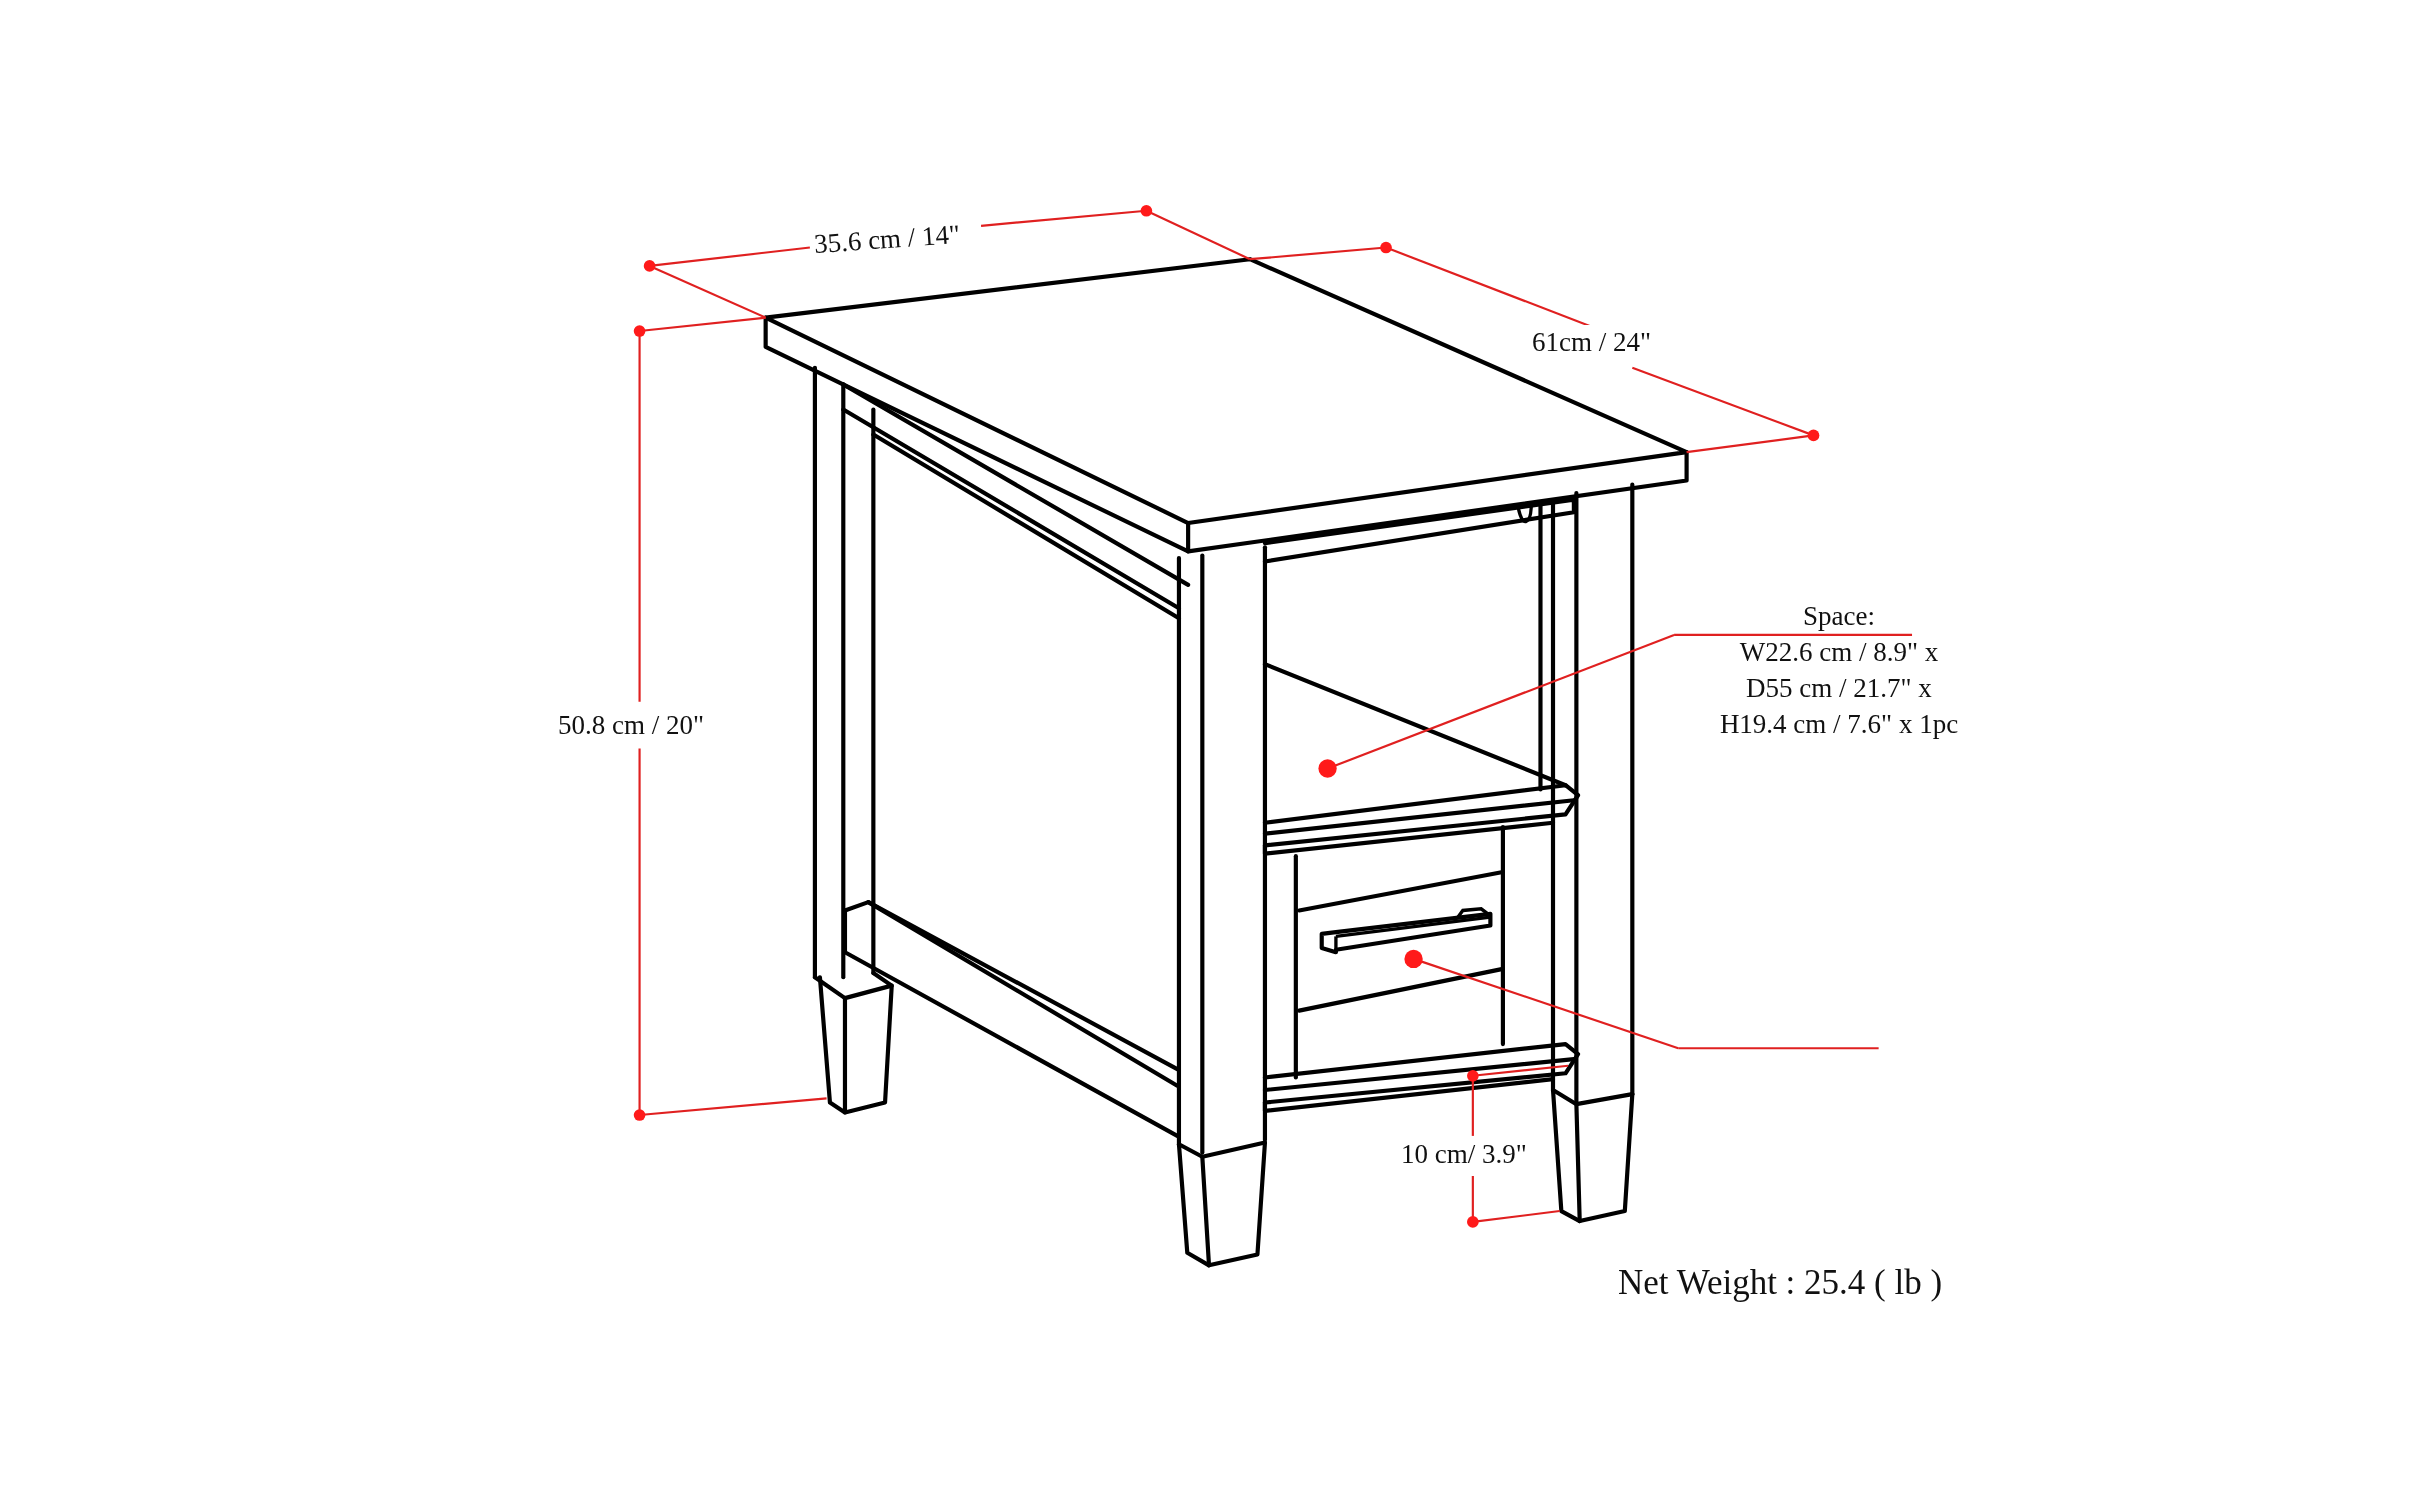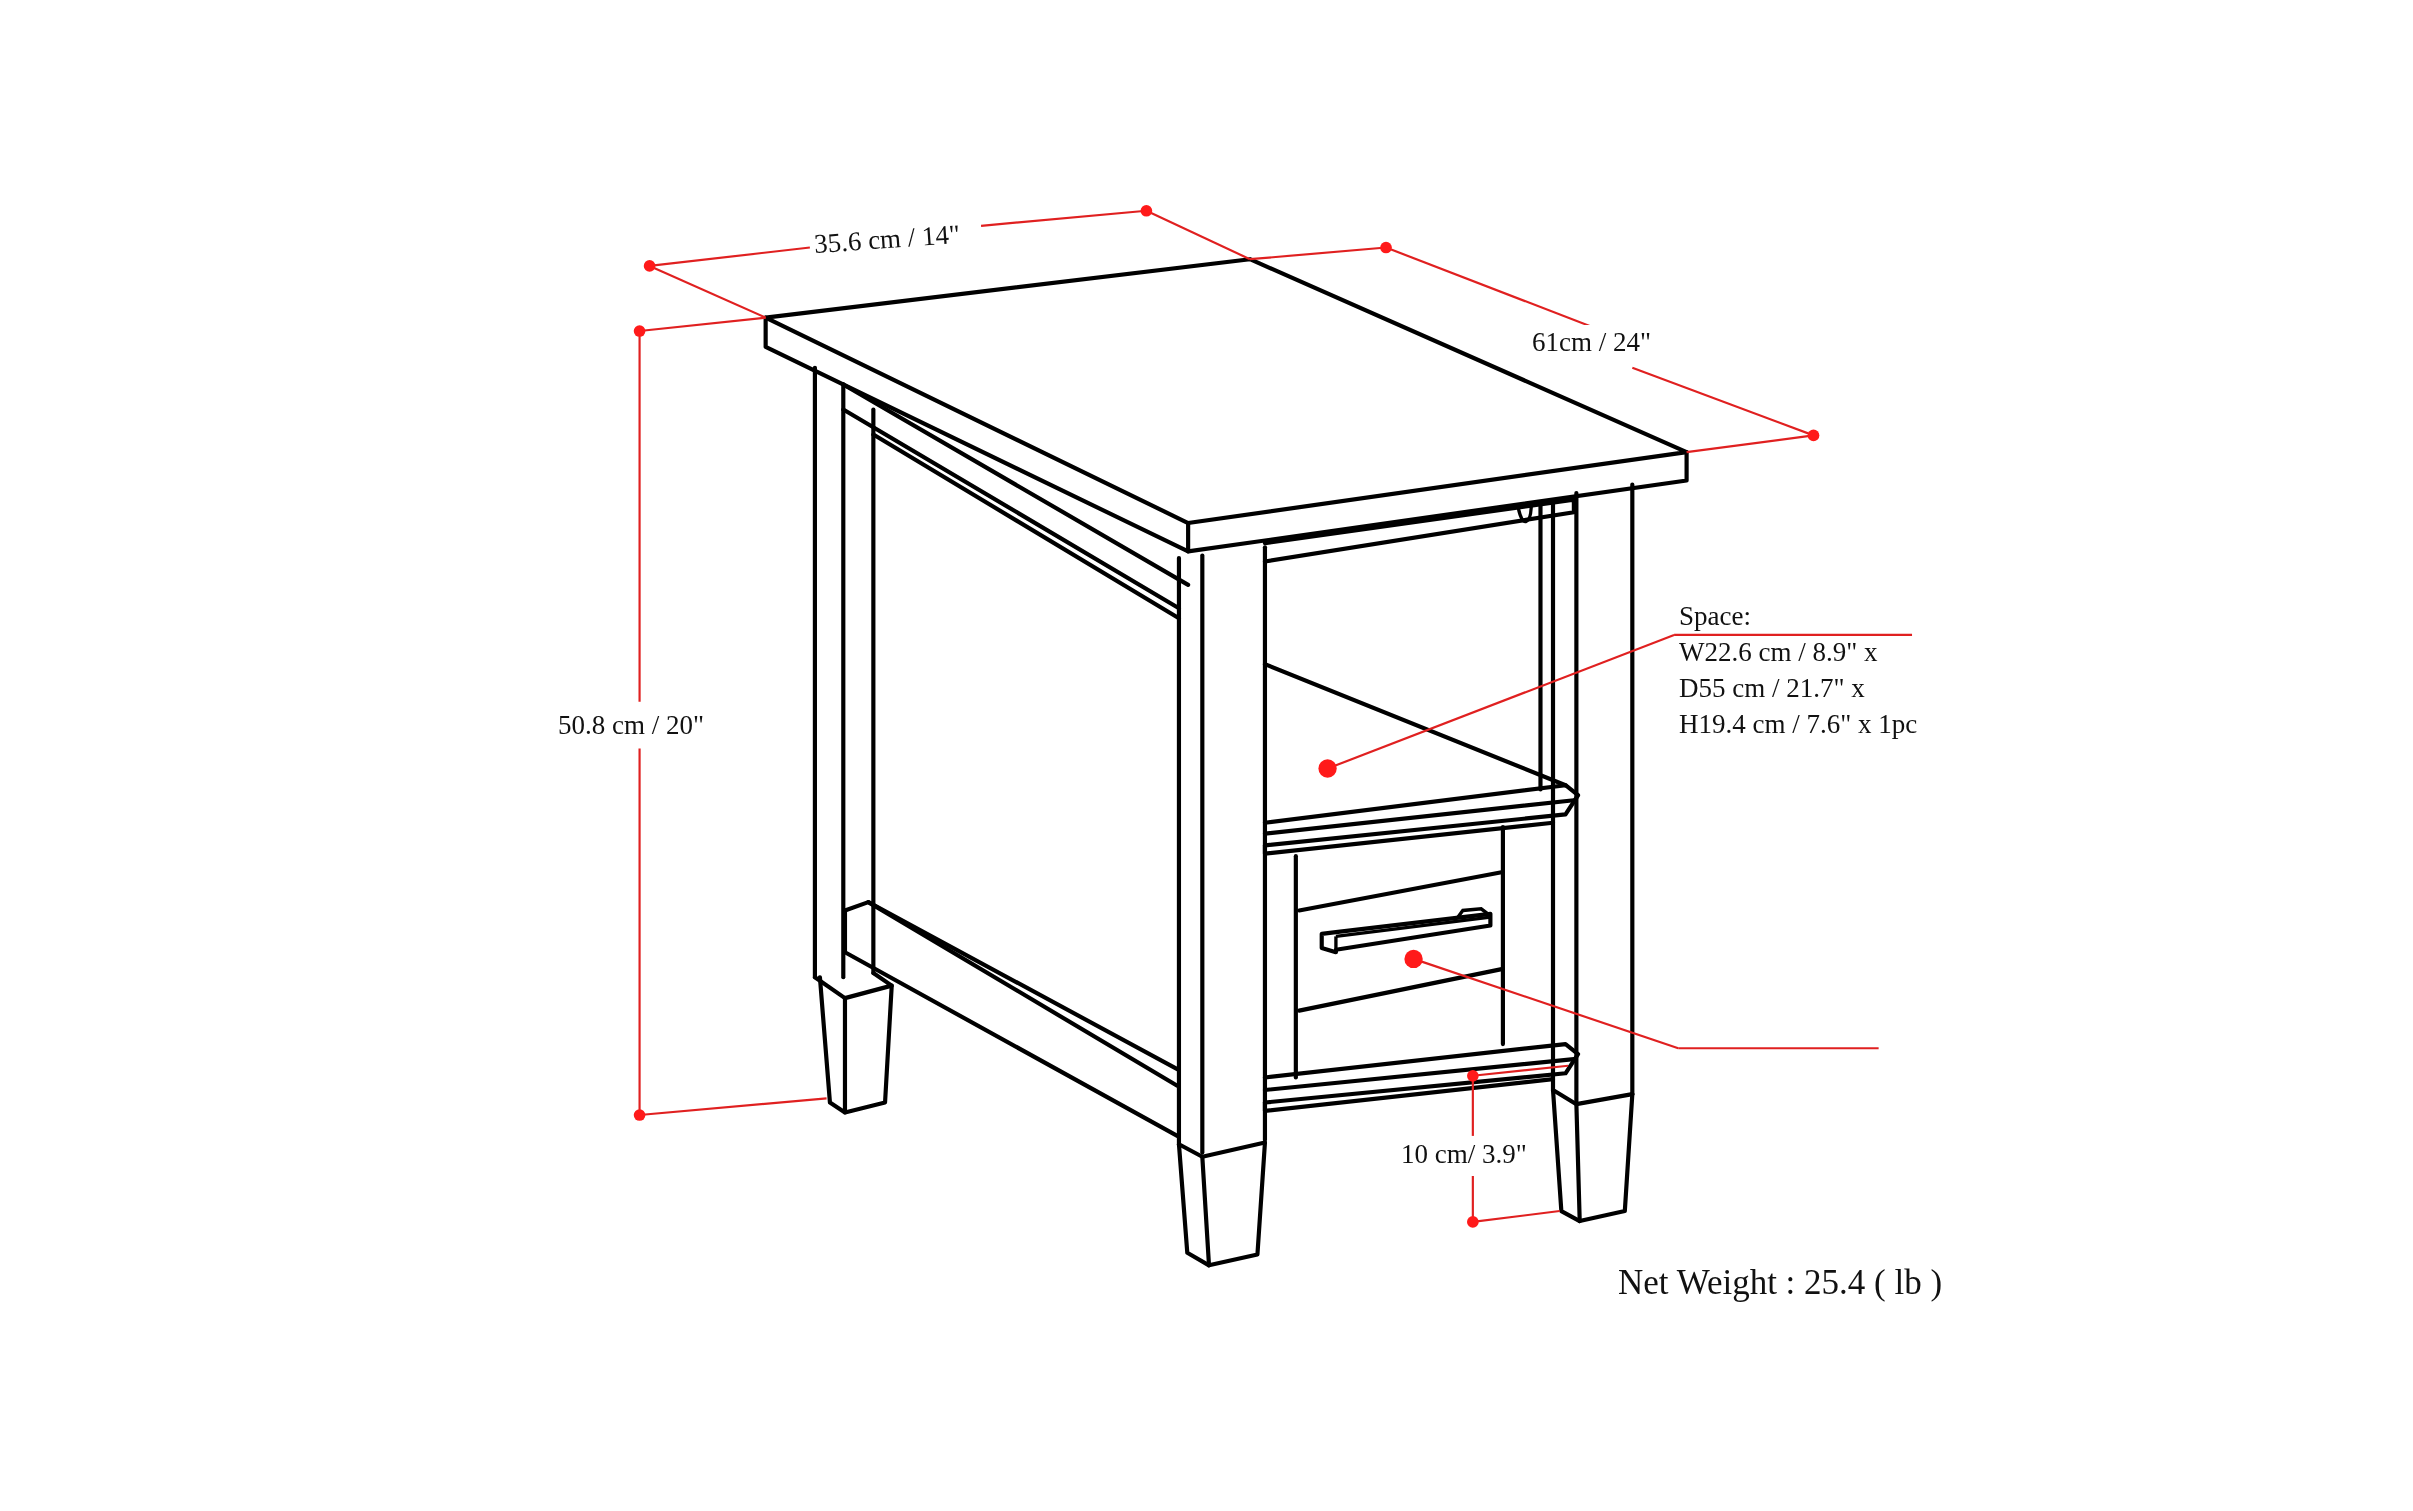--- a/index.html
+++ b/index.html
@@ -5,21 +5,21 @@
   html, body { margin: 0; padding: 0; background: #ffffff; }
   body { width: 2413px; height: 1512px; position: relative; overflow: hidden; font-family: "Liberation Serif", "DejaVu Serif", serif; }
   #stage { position: absolute; left: 0; top: 0; width: 2413px; height: 1512px; }
   svg.drawing { position: absolute; left: 0; top: 0; }
   .ln { stroke: #000; stroke-width: 5; fill: none; stroke-linejoin: round; stroke-linecap: round; }
   .lnf { stroke: #000; stroke-width: 5; fill: #fff; stroke-linejoin: round; }
   .thin { stroke: #000; stroke-width: 4; fill: none; }
   .dim { stroke: #e02020; stroke-width: 2.6; fill: none; }
   .dot { fill: #ff1a1a; }
   .label { position: absolute; color: #111; font-size: 27px; line-height: 35px; white-space: nowrap; background: #fff; }
-  .block { position: absolute; color: #111; font-size: 27px; line-height: 36px; white-space: nowrap; }
+  .block { position: absolute; color: #111; font-size: 27px; line-height: 36px; text-align: center; white-space: nowrap; margin-left: 22px; }
   .block .title { display: block; }
   .block .line { display: block; }
   .weight { position: absolute; color: #111; font-size: 35px; white-space: nowrap; }
 </style>
 </head>
 <body>
 
 <div id="stage">
 
   <svg class="drawing" width="2413" height="1512" viewBox="0 0 2890 1810">

